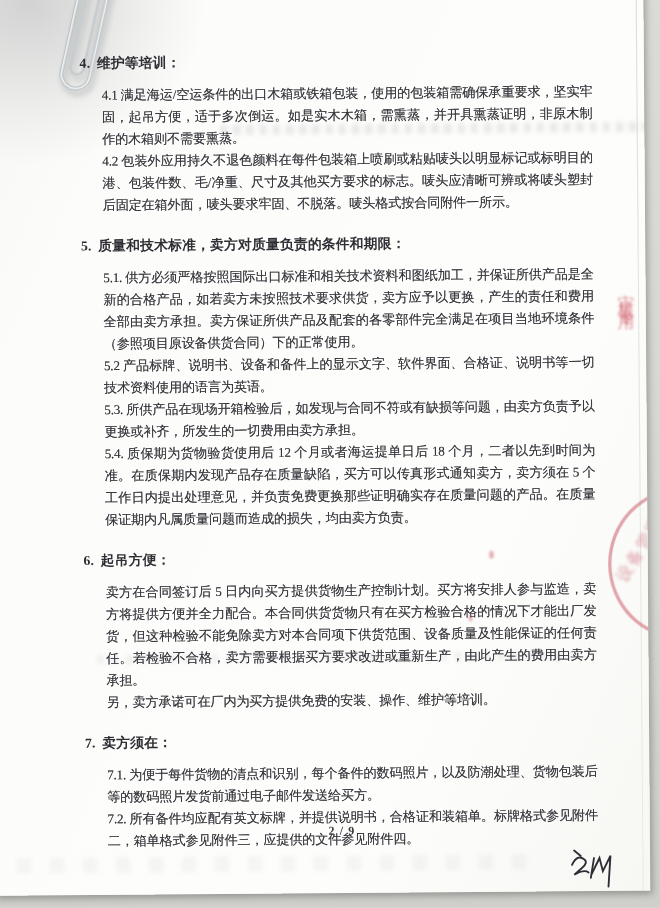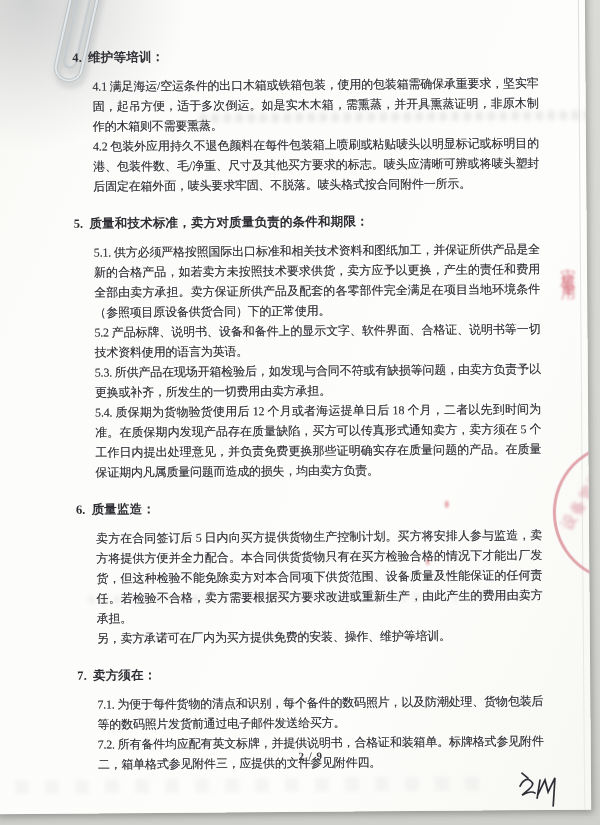--- a/index.html
+++ b/index.html
@@ -112,21 +112,21 @@
       <div class="sec-body">
         <p>5.1. 供方必须严格按照国际出口标准和相关技术资料和图纸加工，并保证所供产品是全新的合格产品，如若卖方未按照技术要求供货，卖方应予以更换，产生的责任和费用全部由卖方承担。卖方保证所供产品及配套的各零部件完全满足在项目当地环境条件（参照项目原设备供货合同）下的正常使用。</p>
         <p>5.2 产品标牌、说明书、设备和备件上的显示文字、软件界面、合格证、说明书等一切技术资料使用的语言为英语。</p>
         <p>5.3. 所供产品在现场开箱检验后，如发现与合同不符或有缺损等问题，由卖方负责予以更换或补齐，所发生的一切费用由卖方承担。</p>
         <p>5.4. 质保期为货物验货使用后 12 个月或者海运提单日后 18 个月，二者以先到时间为准。在质保期内发现产品存在质量缺陷，买方可以传真形式通知卖方，卖方须在 5 个工作日内提出处理意见，并负责免费更换那些证明确实存在质量问题的产品。在质量保证期内凡属质量问题而造成的损失，均由卖方负责。</p>
       </div>
     </div>
 
     <div class="sec">
       <div class="sec-head">
-        <span class="num">6.</span><span>质量监造：</span>
+        <span class="num">6.</span><span>起吊方便：</span>
       </div>
       <div class="sec-body">
         <p>卖方在合同签订后 5 日内向买方提供货物生产控制计划。买方将安排人参与监造，卖方将提供方便并全力配合。本合同供货货物只有在买方检验合格的情况下才能出厂发货，但这种检验不能免除卖方对本合同项下供货范围、设备质量及性能保证的任何责任。若检验不合格，卖方需要根据买方要求改进或重新生产，由此产生的费用由卖方承担。</p>
         <p>另，卖方承诺可在厂内为买方提供免费的安装、操作、维护等培训。</p>
       </div>
     </div>
 
     <div class="sec">
       <div class="sec-head">
         <span class="num">7.</span><span>卖方须在：</span>

